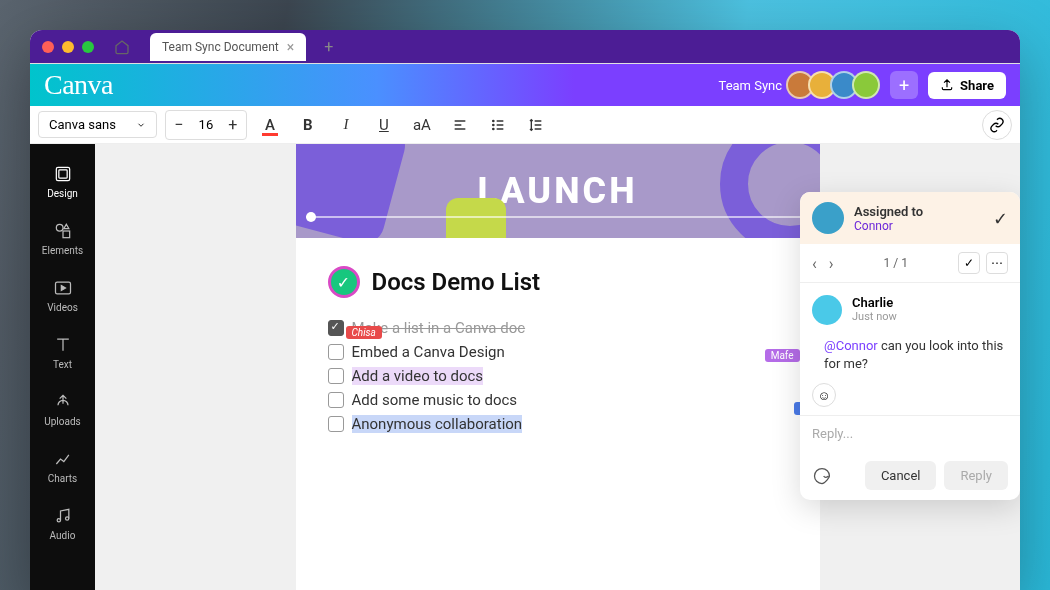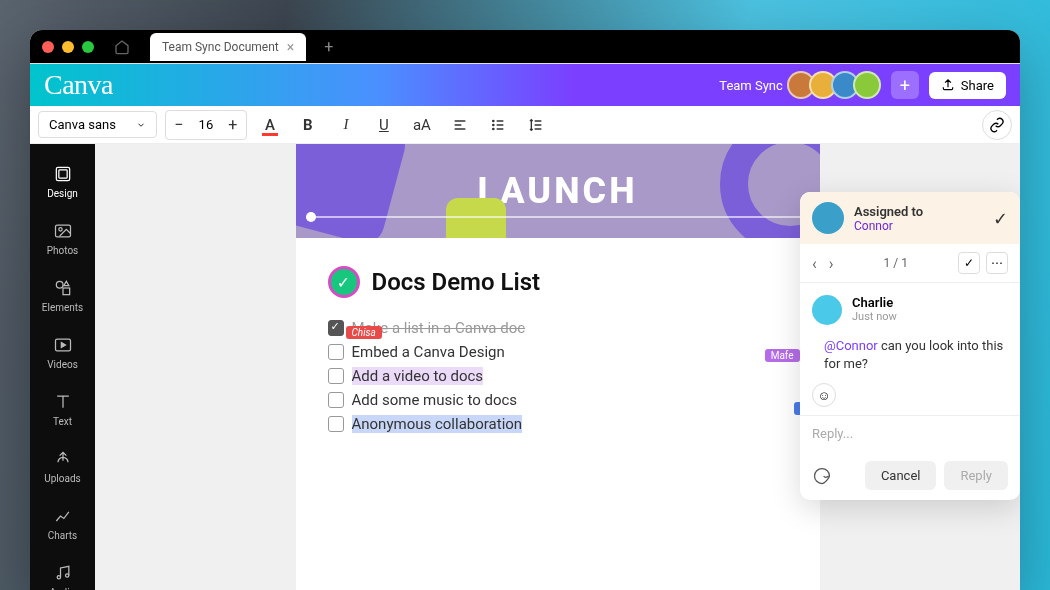--- a/index.html
+++ b/index.html
@@ -1,40 +1,40 @@
 <!DOCTYPE html>
 <html><head>
 <meta charset="utf-8">
 <style>
 * { box-sizing: border-box; margin: 0; padding: 0; font-family: -apple-system, BlinkMacSystemFont, "Segoe UI", Roboto, sans-serif; }
 body { width: 1050px; height: 590px; overflow: hidden; background: linear-gradient(135deg, #5a6470 0%, #3a4048 20%, #4dc8e8 70%, #2ab8d8 100%); position: relative; }
 .bg-layer { position: absolute; inset: 0; background: linear-gradient(100deg, rgba(90,100,110,0.9) 0%, rgba(60,70,80,0.95) 25%, rgba(77,200,232,0.9) 65%, rgba(42,184,216,1) 100%); }
 .window { position: absolute; top: 30px; left: 30px; right: 30px; bottom: 0; background: #fff; border-radius: 12px 12px 0 0; overflow: hidden; box-shadow: 0 20px 60px rgba(0,0,0,0.3); display: flex; flex-direction: column; }
-.titlebar { height: 34px; background: #000000; display: flex; align-items: center; padding: 0 12px; gap: 8px; border-bottom: 1px solid #e0e0e0; }
+.titlebar { height: 34px; background: #4c1d95; display: flex; align-items: center; padding: 0 12px; gap: 8px; border-bottom: 1px solid #e0e0e0; }
 .traffic { display: flex; gap: 8px; }
 .dot { width: 12px; height: 12px; border-radius: 50%; }
 .dot.red { background: #ff5f57; }
 .dot.yellow { background: #febc2e; }
 .dot.green { background: #28c840; }
 .home-btn { width: 24px; height: 24px; display: flex; align-items: center; justify-content: center; color: #666; margin-left: 8px; }
 .tab { background: #fff; padding: 6px 12px; border-radius: 6px 6px 0 0; font-size: 12px; color: #555; display: flex; align-items: center; gap: 8px; margin-left: 8px; }
 .tab-close { color: #999; font-size: 14px; }
 .tab-plus { color: #888; margin-left: 10px; font-size: 16px; }
 .topbar { height: 42px; background: linear-gradient(90deg, #00c4cc 0%, #4a90ff 35%, #7b3fff 55%, #7b3fff 100%); display: flex; align-items: center; padding: 0 14px; justify-content: space-between; }
 .logo { color: #fff; font-family: "Brush Script MT", cursive; font-size: 28px; font-weight: 400; letter-spacing: -0.5px; }
 .top-right { display: flex; align-items: center; gap: 10px; }
 .team-name { color: #fff; font-size: 13px; }
 .avatars { display: flex; }
 .avatar { width: 28px; height: 28px; border-radius: 50%; border: 2px solid rgba(255,255,255,0.6); margin-left: -6px; background: #ddd; }
 .avatar:nth-child(1){background:#c97a3a;}
 .avatar:nth-child(2){background:#e8b03a;}
 .avatar:nth-child(3){background:#3a8ac9;}
 .avatar:nth-child(4){background:#8ac93a;}
 .plus-btn { width: 28px; height: 28px; border-radius: 6px; background: rgba(255,255,255,0.25); color: #fff; display: flex; align-items: center; justify-content: center; font-size: 18px; }
-.share-btn { background: #fff; border-radius: 6px; padding: 6px 12px; display: flex; align-items: center; gap: 6px; font-size: 13px; font-weight: 400; }
+.share-btn { background: #fff; border-radius: 6px; padding: 6px 12px; display: flex; align-items: center; gap: 6px; font-size: 13px; font-weight: 700; }
 .toolbar { height: 38px; background: #fff; display: flex; align-items: center; padding: 0 8px; gap: 8px; border-bottom: 1px solid #eee; }
 .font-select { border: 1px solid #ddd; border-radius: 4px; padding: 5px 10px; font-size: 13px; display: flex; align-items: center; gap: 20px; }
 .size-group { display: flex; align-items: center; border: 1px solid #ddd; border-radius: 4px; }
 .size-btn { width: 26px; height: 28px; display: flex; align-items: center; justify-content: center; color: #333; font-size: 16px; }
 .size-val { width: 28px; text-align: center; font-size: 13px; }
 .tbtn { width: 30px; height: 30px; display: flex; align-items: center; justify-content: center; color: #333; font-size: 15px; border-radius: 4px; }
 .tbtn.bold { font-weight: 700; }
 .tbtn.italic { font-style: italic; font-family: serif; }
 .tbtn.underline { text-decoration: underline; }
 .tbtn.tcolor { position: relative; font-weight: 500; }
@@ -198,30 +198,20 @@
             <svg width="20" height="20" viewBox="0 0 24 24" fill="none" stroke="currentColor" stroke-width="1.5">
               <rect x="4" y="4" width="16" height="16" rx="2"></rect>
               <rect x="7" y="7" width="10" height="10" rx="1"></rect>
             </svg>
           </div>
         <span>Design</span>
       </div>
       <div class="sb-item">
         <div class="sb-icon">
             <svg width="20" height="20" viewBox="0 0 24 24" fill="none" stroke="currentColor" stroke-width="1.5">
-              <rect x="3" y="5" width="18" height="14" rx="2"></rect>
-              <circle cx="9" cy="10" r="2"></circle>
-              <path d="M21 15l-5-5-8 8"></path>
-            </svg>
-          </div>
-        <span>Photos</span>
-      </div>
-      <div class="sb-item">
-        <div class="sb-icon">
-            <svg width="20" height="20" viewBox="0 0 24 24" fill="none" stroke="currentColor" stroke-width="1.5">
               <circle cx="8" cy="8" r="4"></circle>
               <rect x="12" y="12" width="8" height="8"></rect>
               <path d="M16 4l3 5h-6z"></path>
             </svg>
           </div>
         <span>Elements</span>
       </div>
       <div class="sb-item">
         <div class="sb-icon">
             <svg width="20" height="20" viewBox="0 0 24 24" fill="none" stroke="currentColor" stroke-width="1.5">

